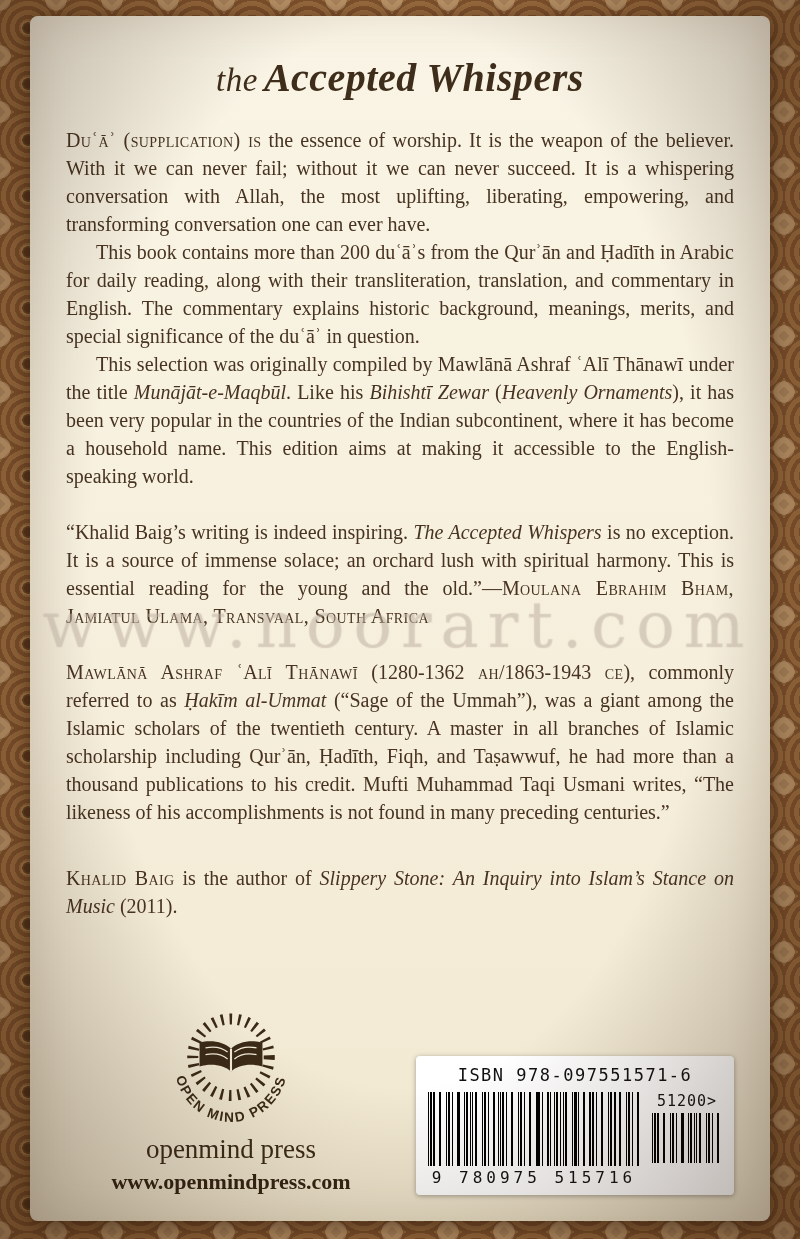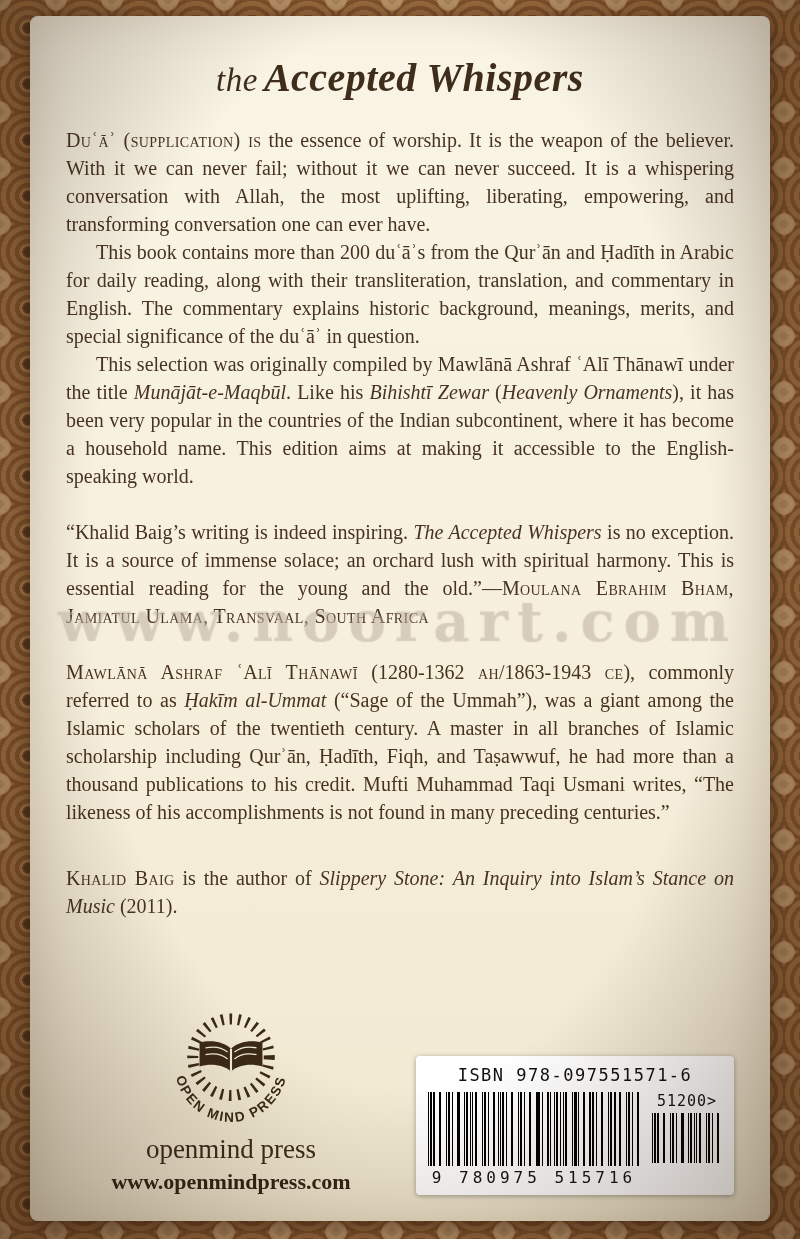--- a/index.html
+++ b/index.html
@@ -82,21 +82,21 @@
     font-family:"DejaVu Sans Mono",monospace;font-size:16px;color:#111;
     text-align:center;letter-spacing:4px;margin-top:2px;white-space:nowrap;
   }
   .addon-col{width:70px;text-align:center;}
   .addon-label{font-family:"DejaVu Sans Mono",monospace;font-size:15px;color:#111;letter-spacing:1px;}
   .bars.addon{height:50px;margin-top:3px;}
 
   .watermark{
     position:absolute;left:0;right:4px;top:588px;z-index:5;
     text-align:center;font-family:"DejaVu Serif",serif;
-    font-size:56px;letter-spacing:9px;font-weight:bold;
+    font-size:64px;letter-spacing:9px;font-weight:normal;
     color:rgba(255,255,255,.30);
     text-shadow:0 0 1px rgba(110,80,50,.35);
     pointer-events:none;white-space:nowrap;
   }
 </style>
 </head>
 <body>
 
 <div class="photo">
 

